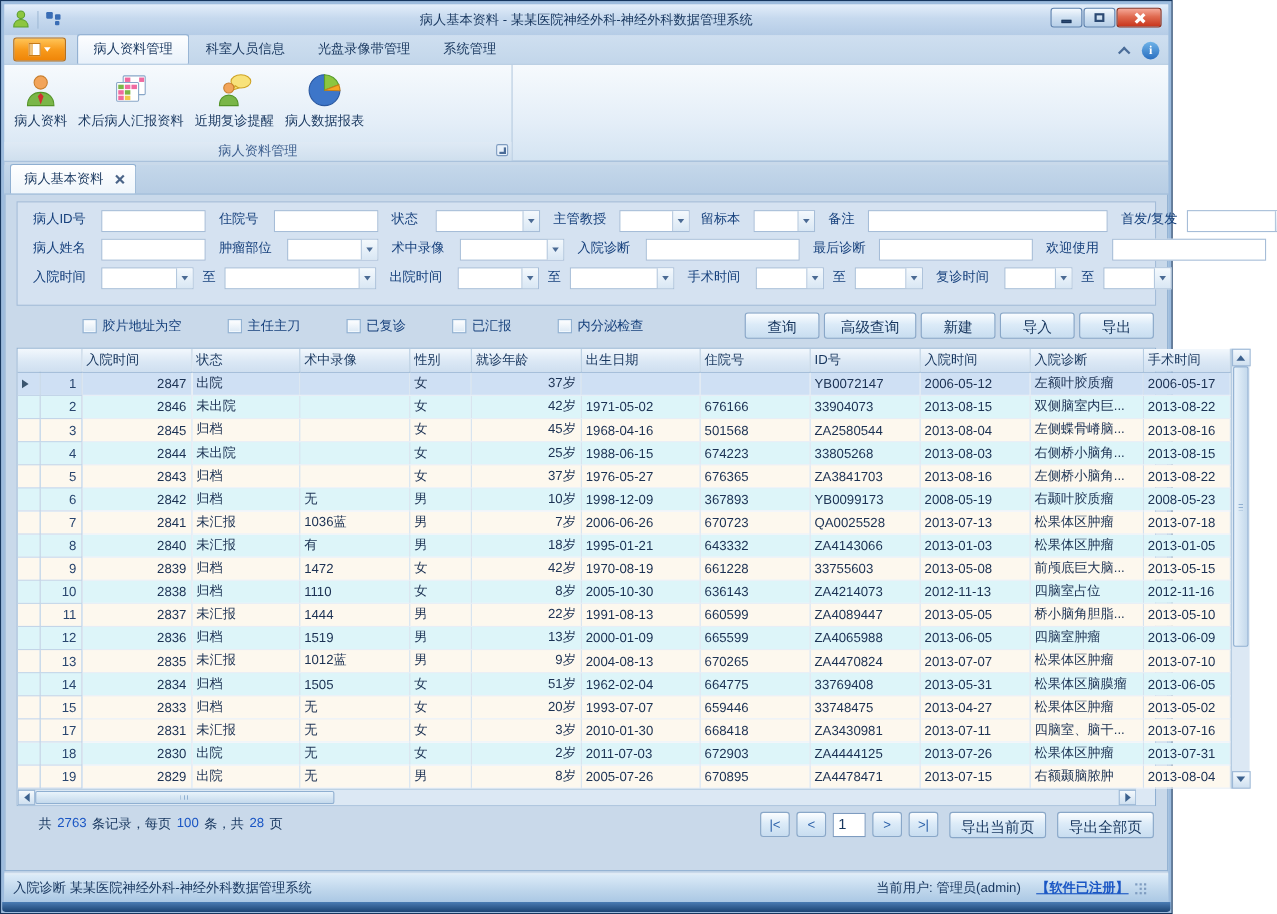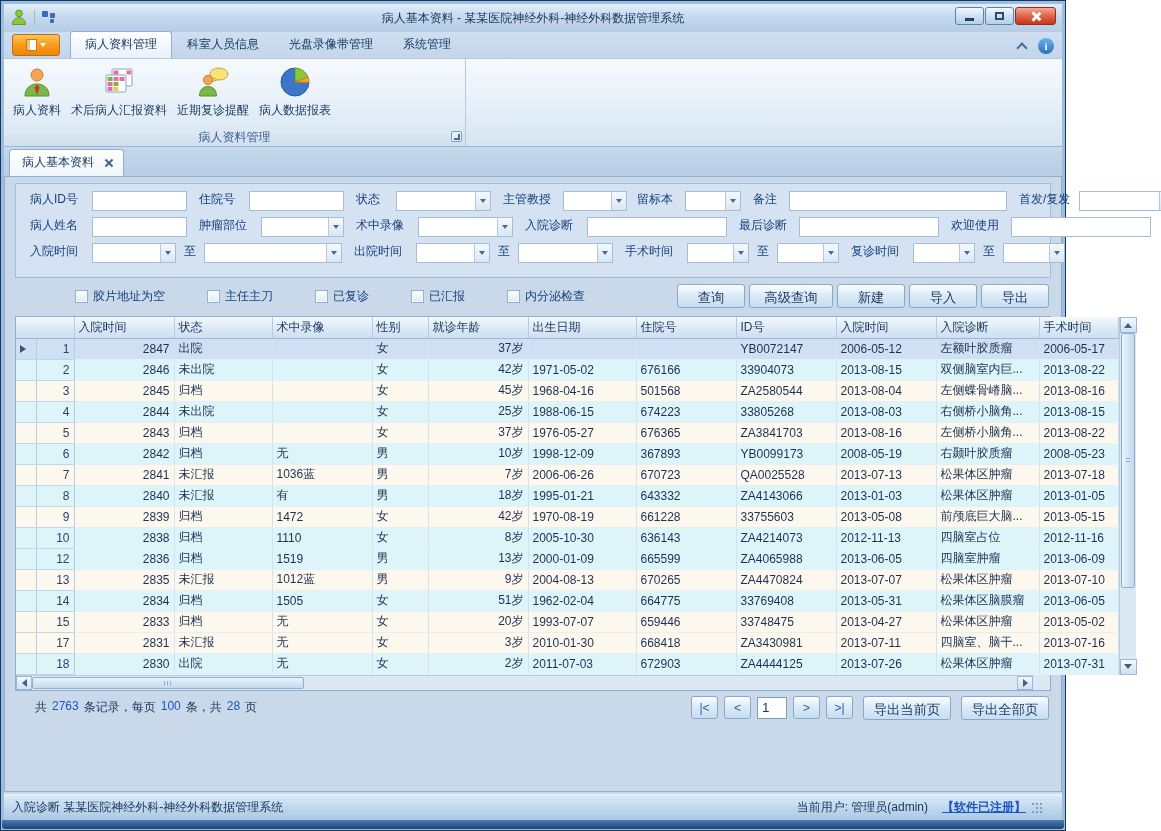--- a/index.html
+++ b/index.html
@@ -594,20 +594,35 @@
                 <td class="">1110</td>
                 <td class="">女</td>
                 <td class="ar">8岁</td>
                 <td class="">2005-10-30</td>
                 <td class="">636143</td>
                 <td class="">ZA4214073</td>
                 <td class="">2012-11-13</td>
                 <td class="">四脑室占位</td>
                 <td class="">2012-11-16</td>
               </tr>
+              <tr class="odd">
+                <td class="ind"></td>
+                <td class="rownum ar">11</td>
+                <td class="ar">2837</td>
+                <td class="">未汇报</td>
+                <td class="">1444</td>
+                <td class="">男</td>
+                <td class="ar">22岁</td>
+                <td class="">1991-08-13</td>
+                <td class="">660599</td>
+                <td class="">ZA4089447</td>
+                <td class="">2013-05-05</td>
+                <td class="">桥小脑角胆脂...</td>
+                <td class="">2013-05-10</td>
+              </tr>
               <tr class="even">
                 <td class="ind"></td>
                 <td class="rownum ar">12</td>
                 <td class="ar">2836</td>
                 <td class="">归档</td>
                 <td class="">1519</td>
                 <td class="">男</td>
                 <td class="ar">13岁</td>
                 <td class="">2000-01-09</td>
                 <td class="">665599</td>
@@ -683,20 +698,35 @@
                 <td class="">出院</td>
                 <td class="">无</td>
                 <td class="">女</td>
                 <td class="ar">2岁</td>
                 <td class="">2011-07-03</td>
                 <td class="">672903</td>
                 <td class="">ZA4444125</td>
                 <td class="">2013-07-26</td>
                 <td class="">松果体区肿瘤</td>
                 <td class="">2013-07-31</td>
+              </tr>
+              <tr class="odd">
+                <td class="ind"></td>
+                <td class="rownum ar">19</td>
+                <td class="ar">2829</td>
+                <td class="">出院</td>
+                <td class="">无</td>
+                <td class="">男</td>
+                <td class="ar">8岁</td>
+                <td class="">2005-07-26</td>
+                <td class="">670895</td>
+                <td class="">ZA4478471</td>
+                <td class="">2013-07-15</td>
+                <td class="">右额颞脑脓肿</td>
+                <td class="">2013-08-04</td>
               </tr>
             </tbody>
         </table>
         <div class="vsb">
           <div class="sb-btn">
               <span class="tr-up"></span>
             </div>
           <div class="sb-thumb-v ridge-v"></div>
           <div class="sb-fill"></div>
           <div class="sb-btn">

